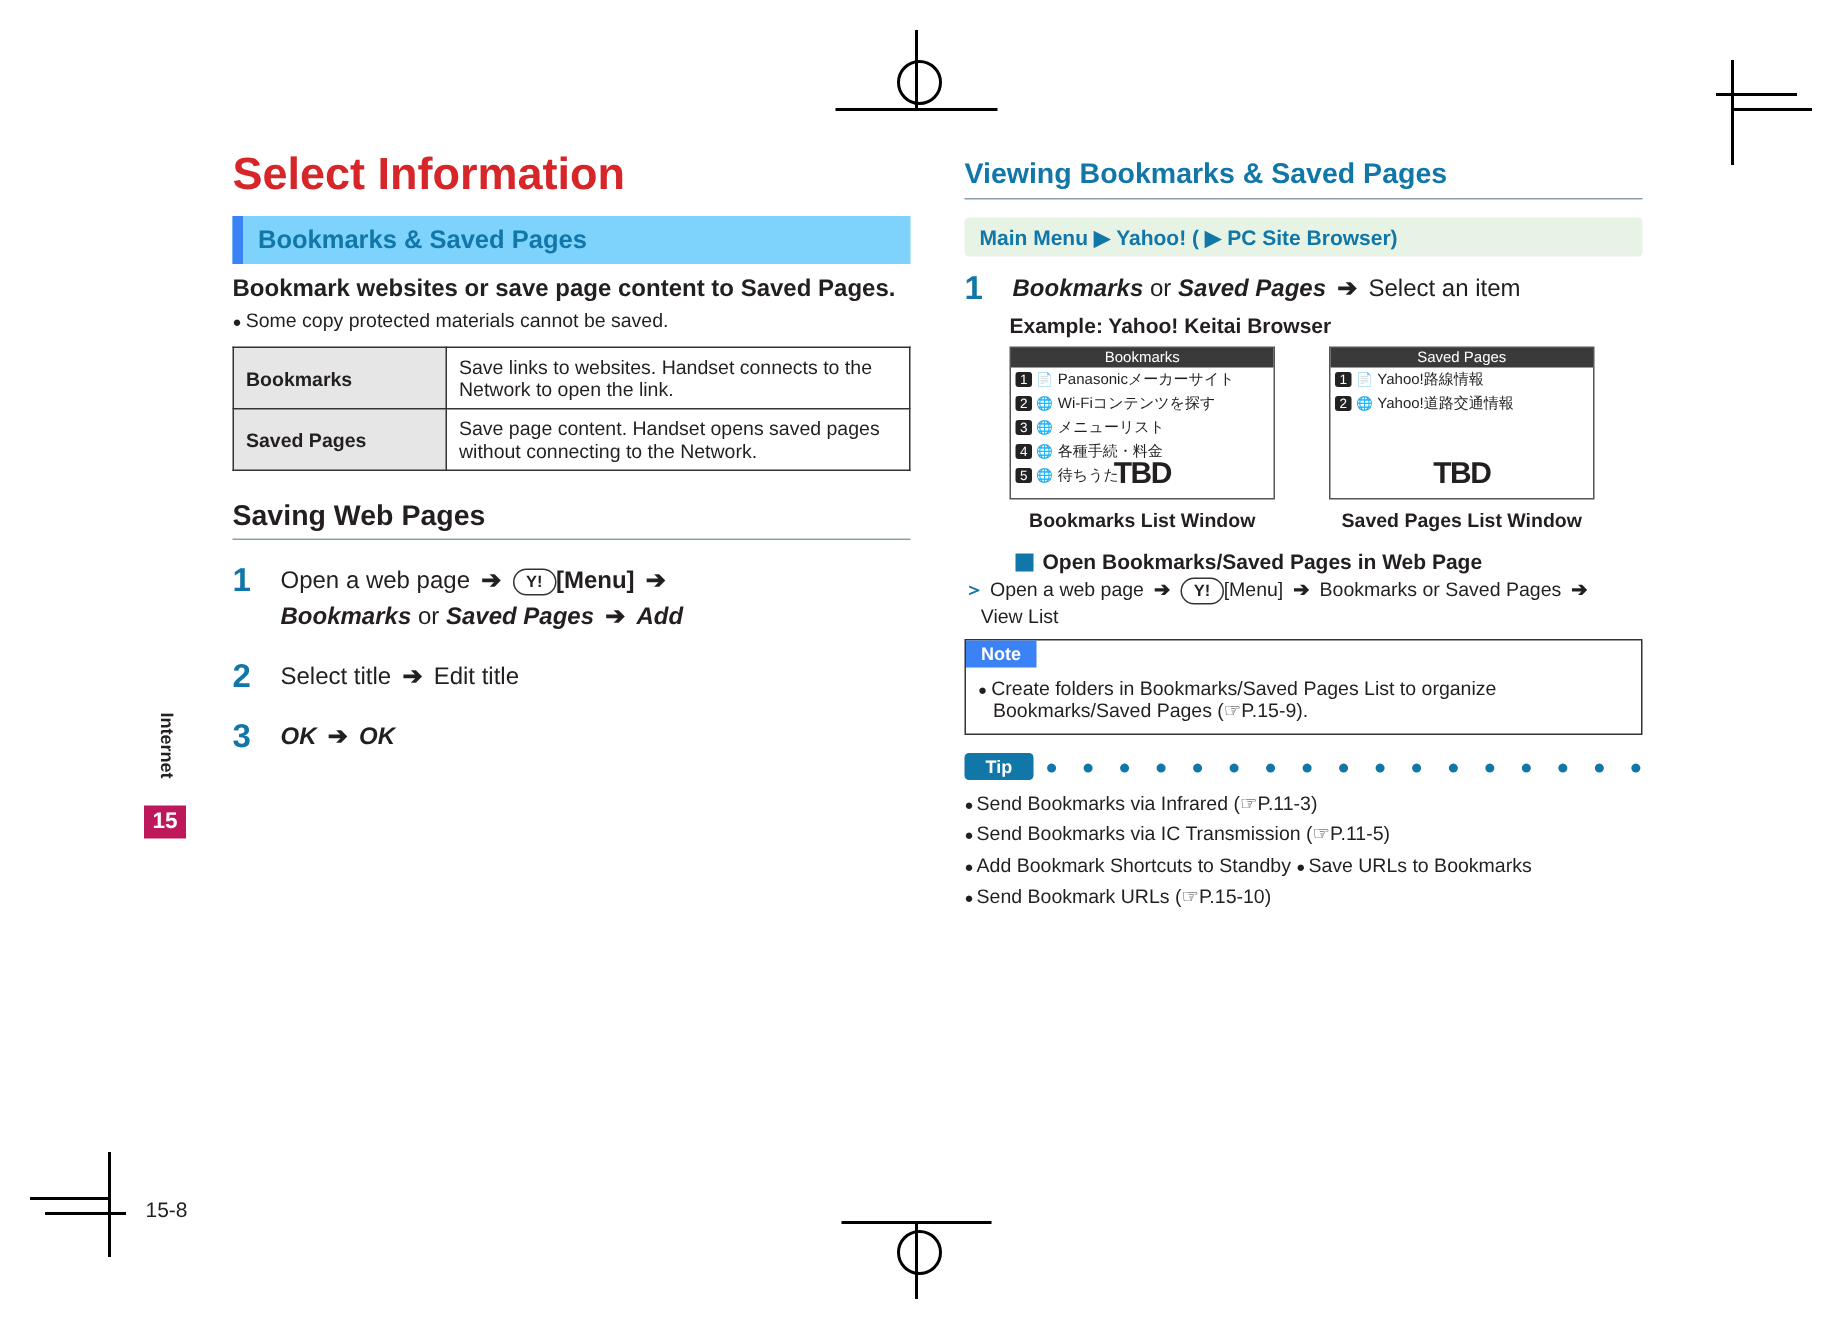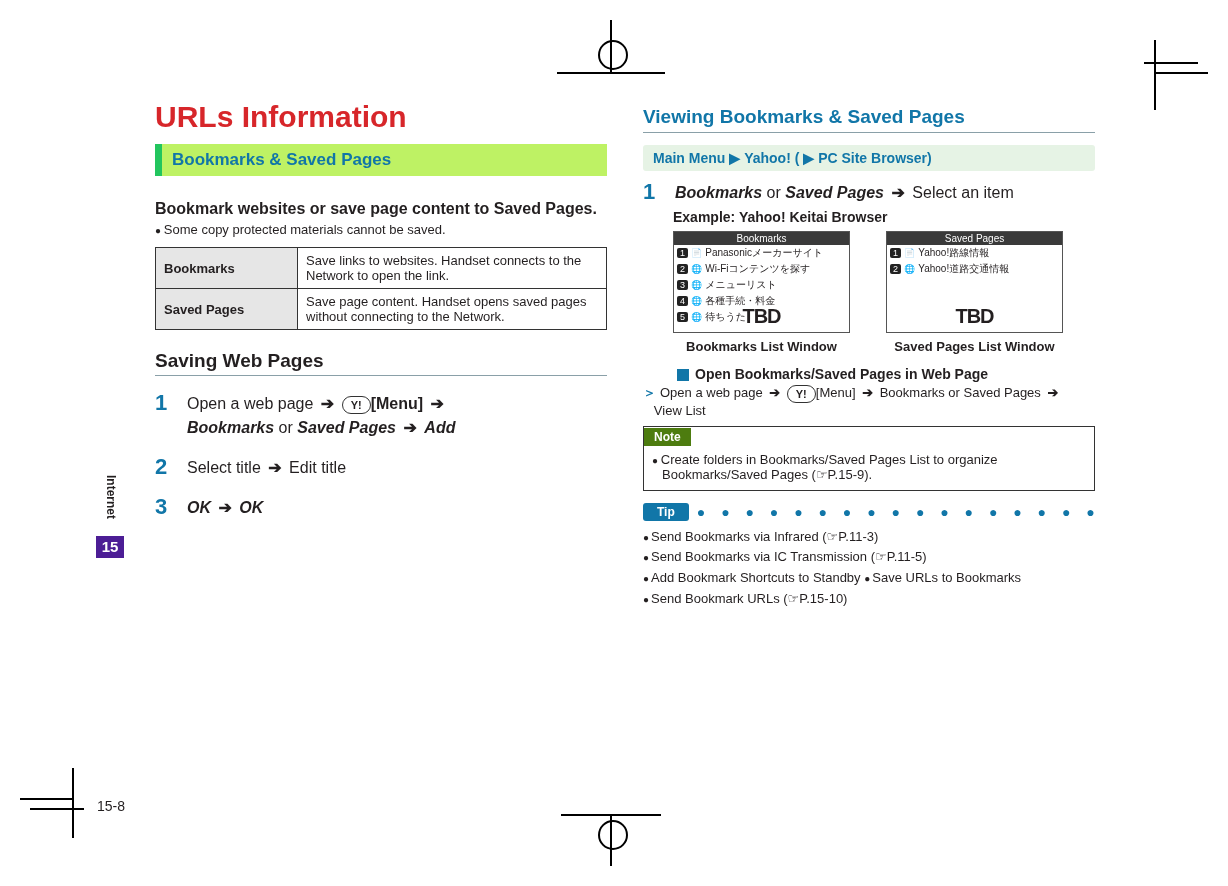--- a/index.html
+++ b/index.html
@@ -24,27 +24,27 @@
     width: 452px;
   }
   .col-right { border-left: 0; padding-left: 0; }
   h1.main-title {
     color: #d7262a;
     font-size: 30px;
     font-weight: 700;
     margin: 0 0 10px;
   }
   .section-bar {
-    background: #bef264;
-    border-left: 7px solid #22c55e;
+    background: #7dd3fc;
+    border-left: 7px solid #3b82f6;
     padding: 6px 10px;
     font-weight: 700;
     font-size: 17px;
     color: #1176a8;
-    margin-bottom: 24px;
+    margin-bottom: 8px;
   }
   .subhead {
     font-weight: 700;
     font-size: 16px;
     margin: 4px 0 4px;
   }
   .subhead-rule {
     font-weight: 700;
     font-size: 19px;
     margin: 20px 0 2px;
@@ -133,21 +133,21 @@
   .shot .tbd { position:absolute;bottom:4px;width:100%;text-align:center;font-weight:700;font-size:20px;letter-spacing:-1px; }
   .shot-caption { text-align:center; font-weight:700; font-size:13px; margin-top:6px; }
   .squaremark { display:inline-block; width:12px;height:12px;background:#1176a8;vertical-align:middle;margin-right:6px; }
   .open-line { font-weight:700;font-size:14px;margin:12px 0 2px;padding-left:34px; }
   .gt-line { font-size:13px; margin:0 0 8px; }
   .gt-line .gt { color:#1176a8; font-weight:700; padding-right:4px; }
   .notebox {
     border: 1px solid #333;
     margin: 8px 0;
   }
-  .notebox .label { background:#4d7c0f;color:#fff;font-size:12px;font-weight:700;padding:2px 10px;display:inline-block;text-align:right; }
+  .notebox .label { background:#3b82f6;color:#fff;font-size:12px;font-weight:700;padding:2px 10px;display:inline-block;text-align:right; }
   .notebox .body { font-size:13px;padding:6px 10px 8px 18px; text-indent:-10px; }
   .notebox .body:before { content:"● ";font-size:10px; }
   .tipline { display:flex;align-items:center;gap:8px;margin:12px 0 6px; }
   .tipline .label { background:#1176a8;color:#fff;font-size:12px;font-weight:700;padding:2px 14px;border-radius:3px; }
   .tipline .dots { flex:1; letter-spacing:6px;color:#1176a8;font-size:14px;overflow:hidden;white-space:nowrap; }
   .tips { font-size:13px; line-height:1.6; }
   .tips span { white-space:nowrap; }
   .tips span:before { content:"●"; font-size:10px; padding-right:2px; }
   
   .side-tab {
@@ -158,21 +158,21 @@
     text-align: center;
   }
   .side-tab .label {
     writing-mode: vertical-rl;
     font-weight: 700;
     font-size: 12px;
     display: inline-block;
     height: 62px;
   }
   .side-tab .box {
-    background: #4c1d95; color:#fff; font-weight:700; font-size:15px;
+    background: #be185d; color:#fff; font-weight:700; font-size:15px;
     width:28px;height:22px;line-height:22px;margin-top:4px;
   }
   .pagenum {
     position:absolute; left:97px; top:798px; font-size:14px;
   }
   
   .crop-h, .crop-v { position:absolute; background:#000; }
   .crop-center-top { left:610px; top:20px; width:2px; height:52px; }
   .crop-center-top-circle { position:absolute; left:598px; top:40px; width:26px;height:26px;border:2px solid #000;border-radius:50%; }
   .crop-center-top-bar { left:557px; top:72px; width:108px; height:2px; }
@@ -204,21 +204,21 @@
 
 <div class="side-tab">
   <span class="label">Internet</span>
   <div class="box">15</div>
 </div>
 <div class="pagenum">15-8</div>
 
 <div class="page">
 
   <div class="col">
-    <h1 class="main-title">URLs Information</h1>
+    <h1 class="main-title">Select Information</h1>
     <div class="section-bar">Bookmarks &amp; Saved Pages</div>
     <div class="subhead">Bookmark websites or save page content to Saved Pages.</div>
     <div class="bulleted">Some copy protected materials cannot be saved.</div>
 
     <table class="spec">
       <tbody>
           <tr>
         <td class="head">Bookmarks</td>
         <td>Save links to websites. Handset connects to the Network to open the link.</td>
       </tr>

